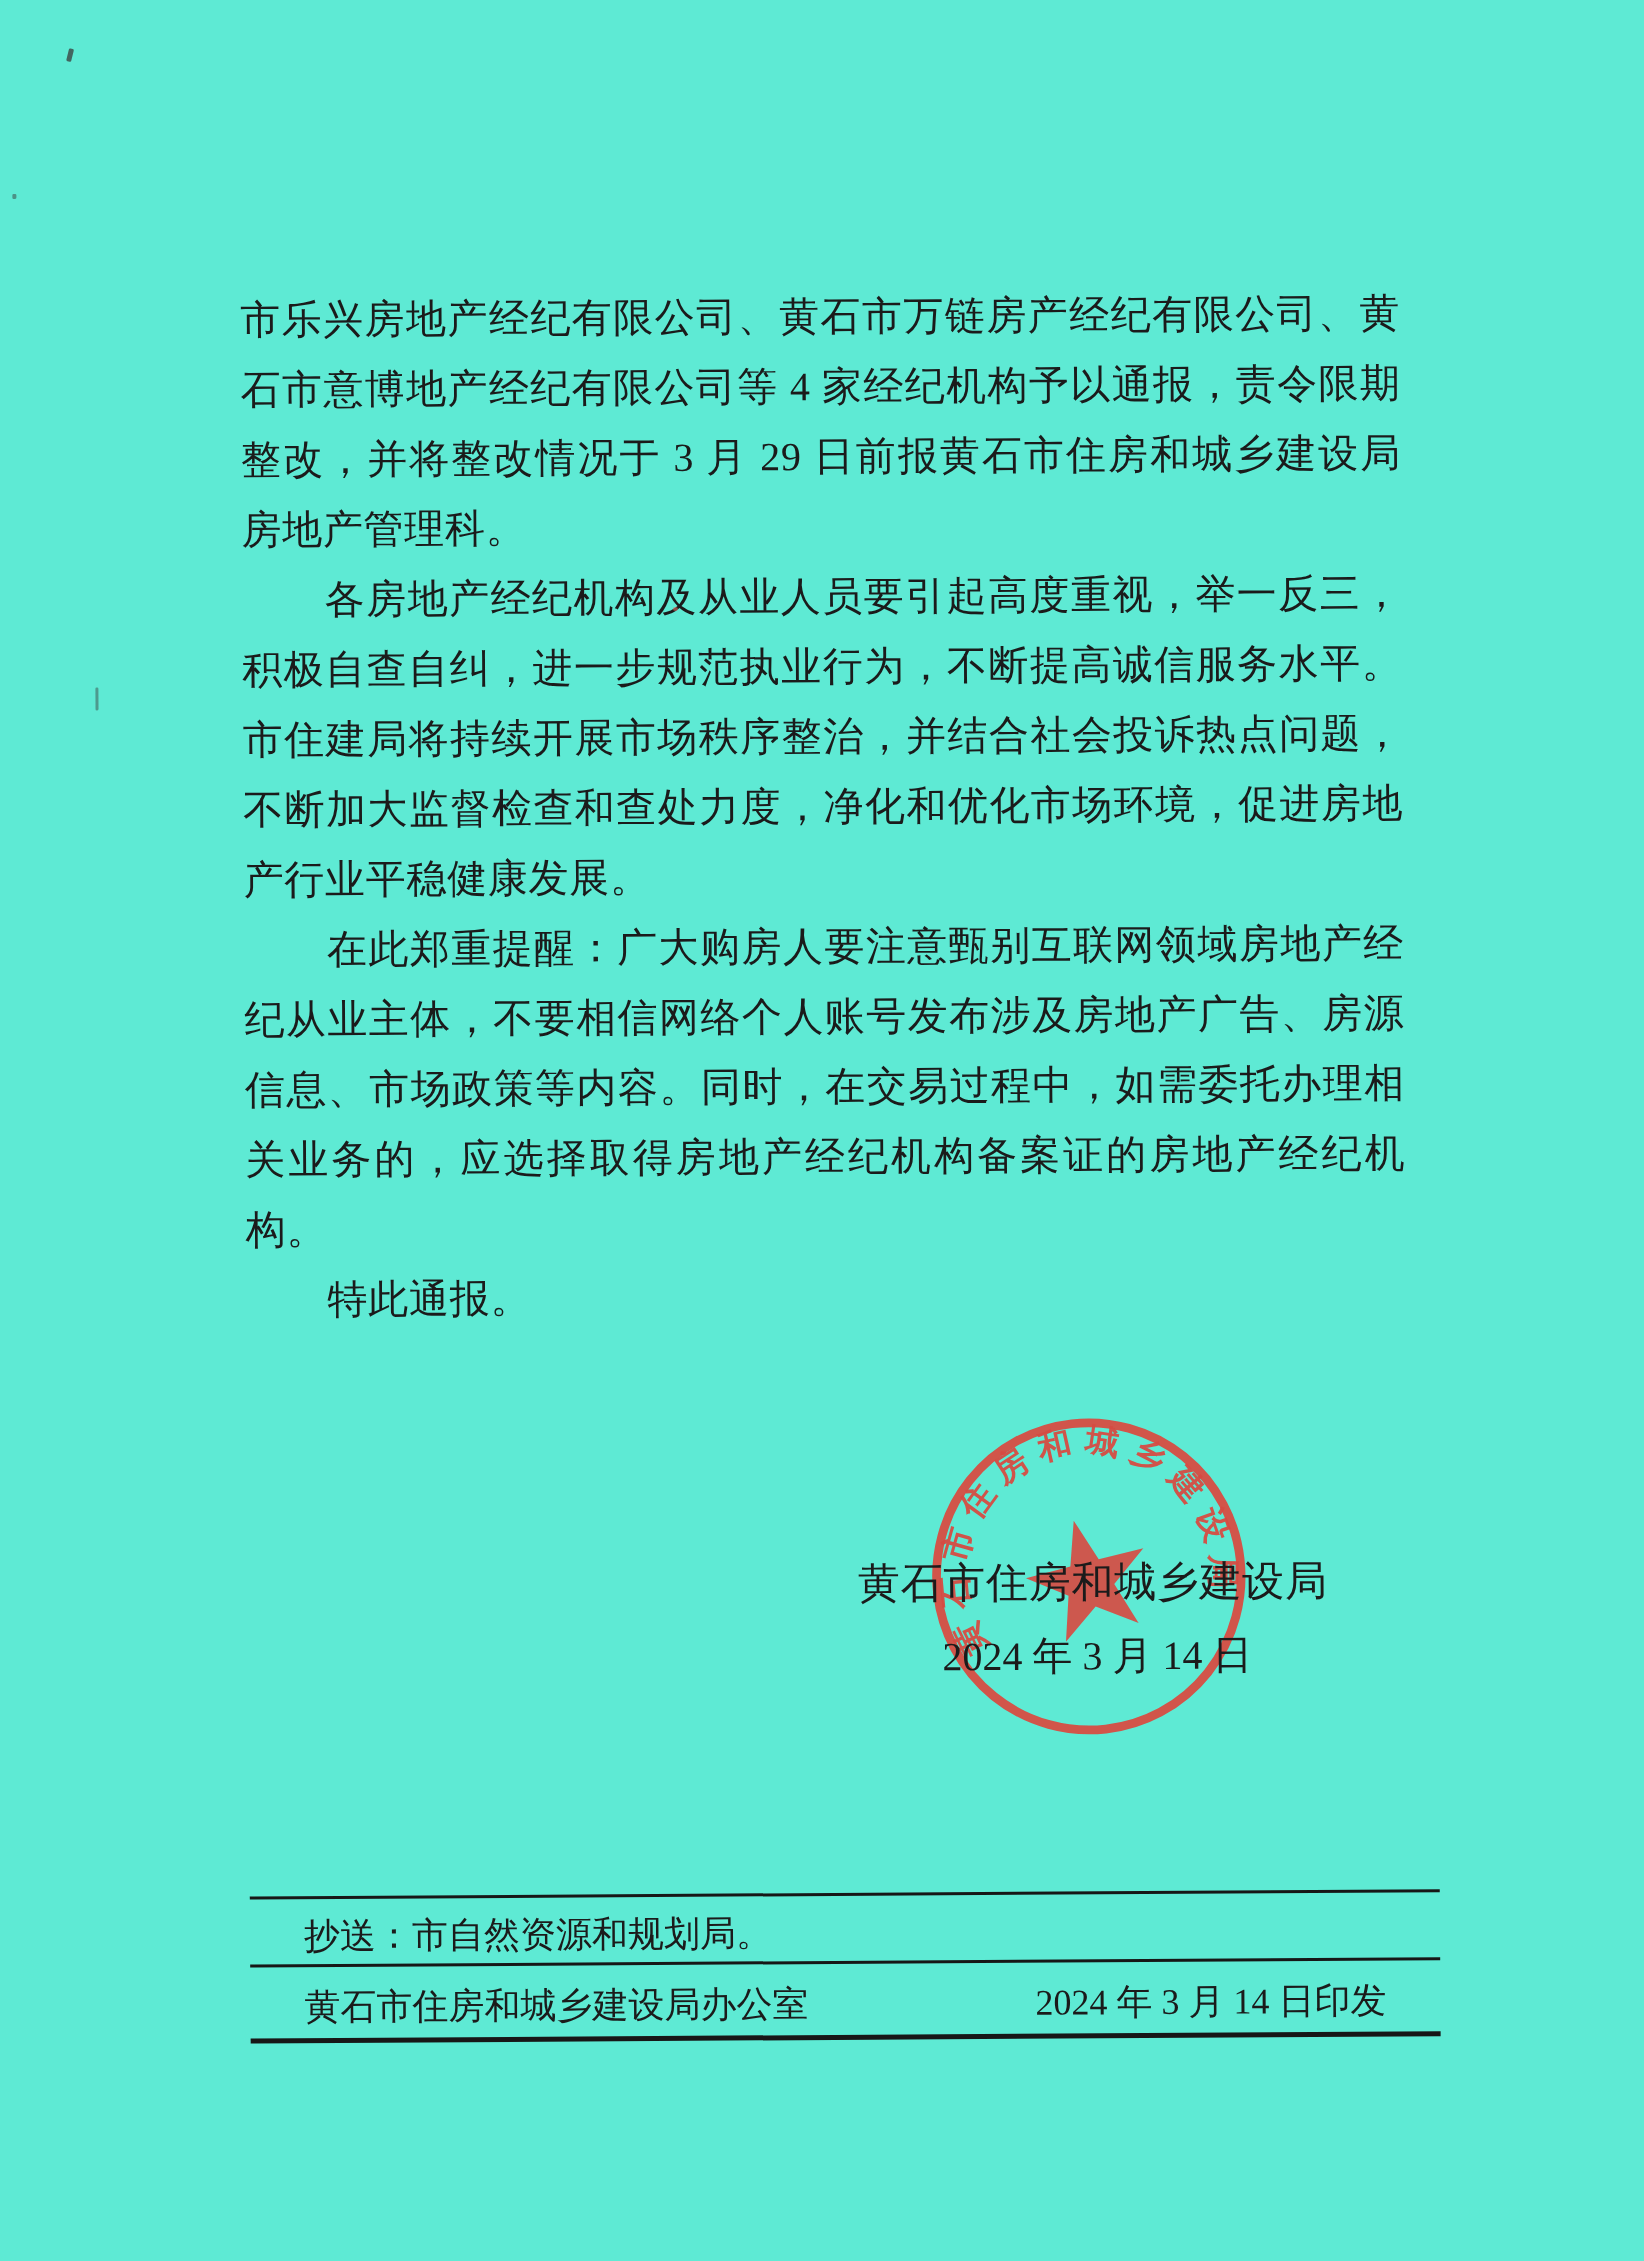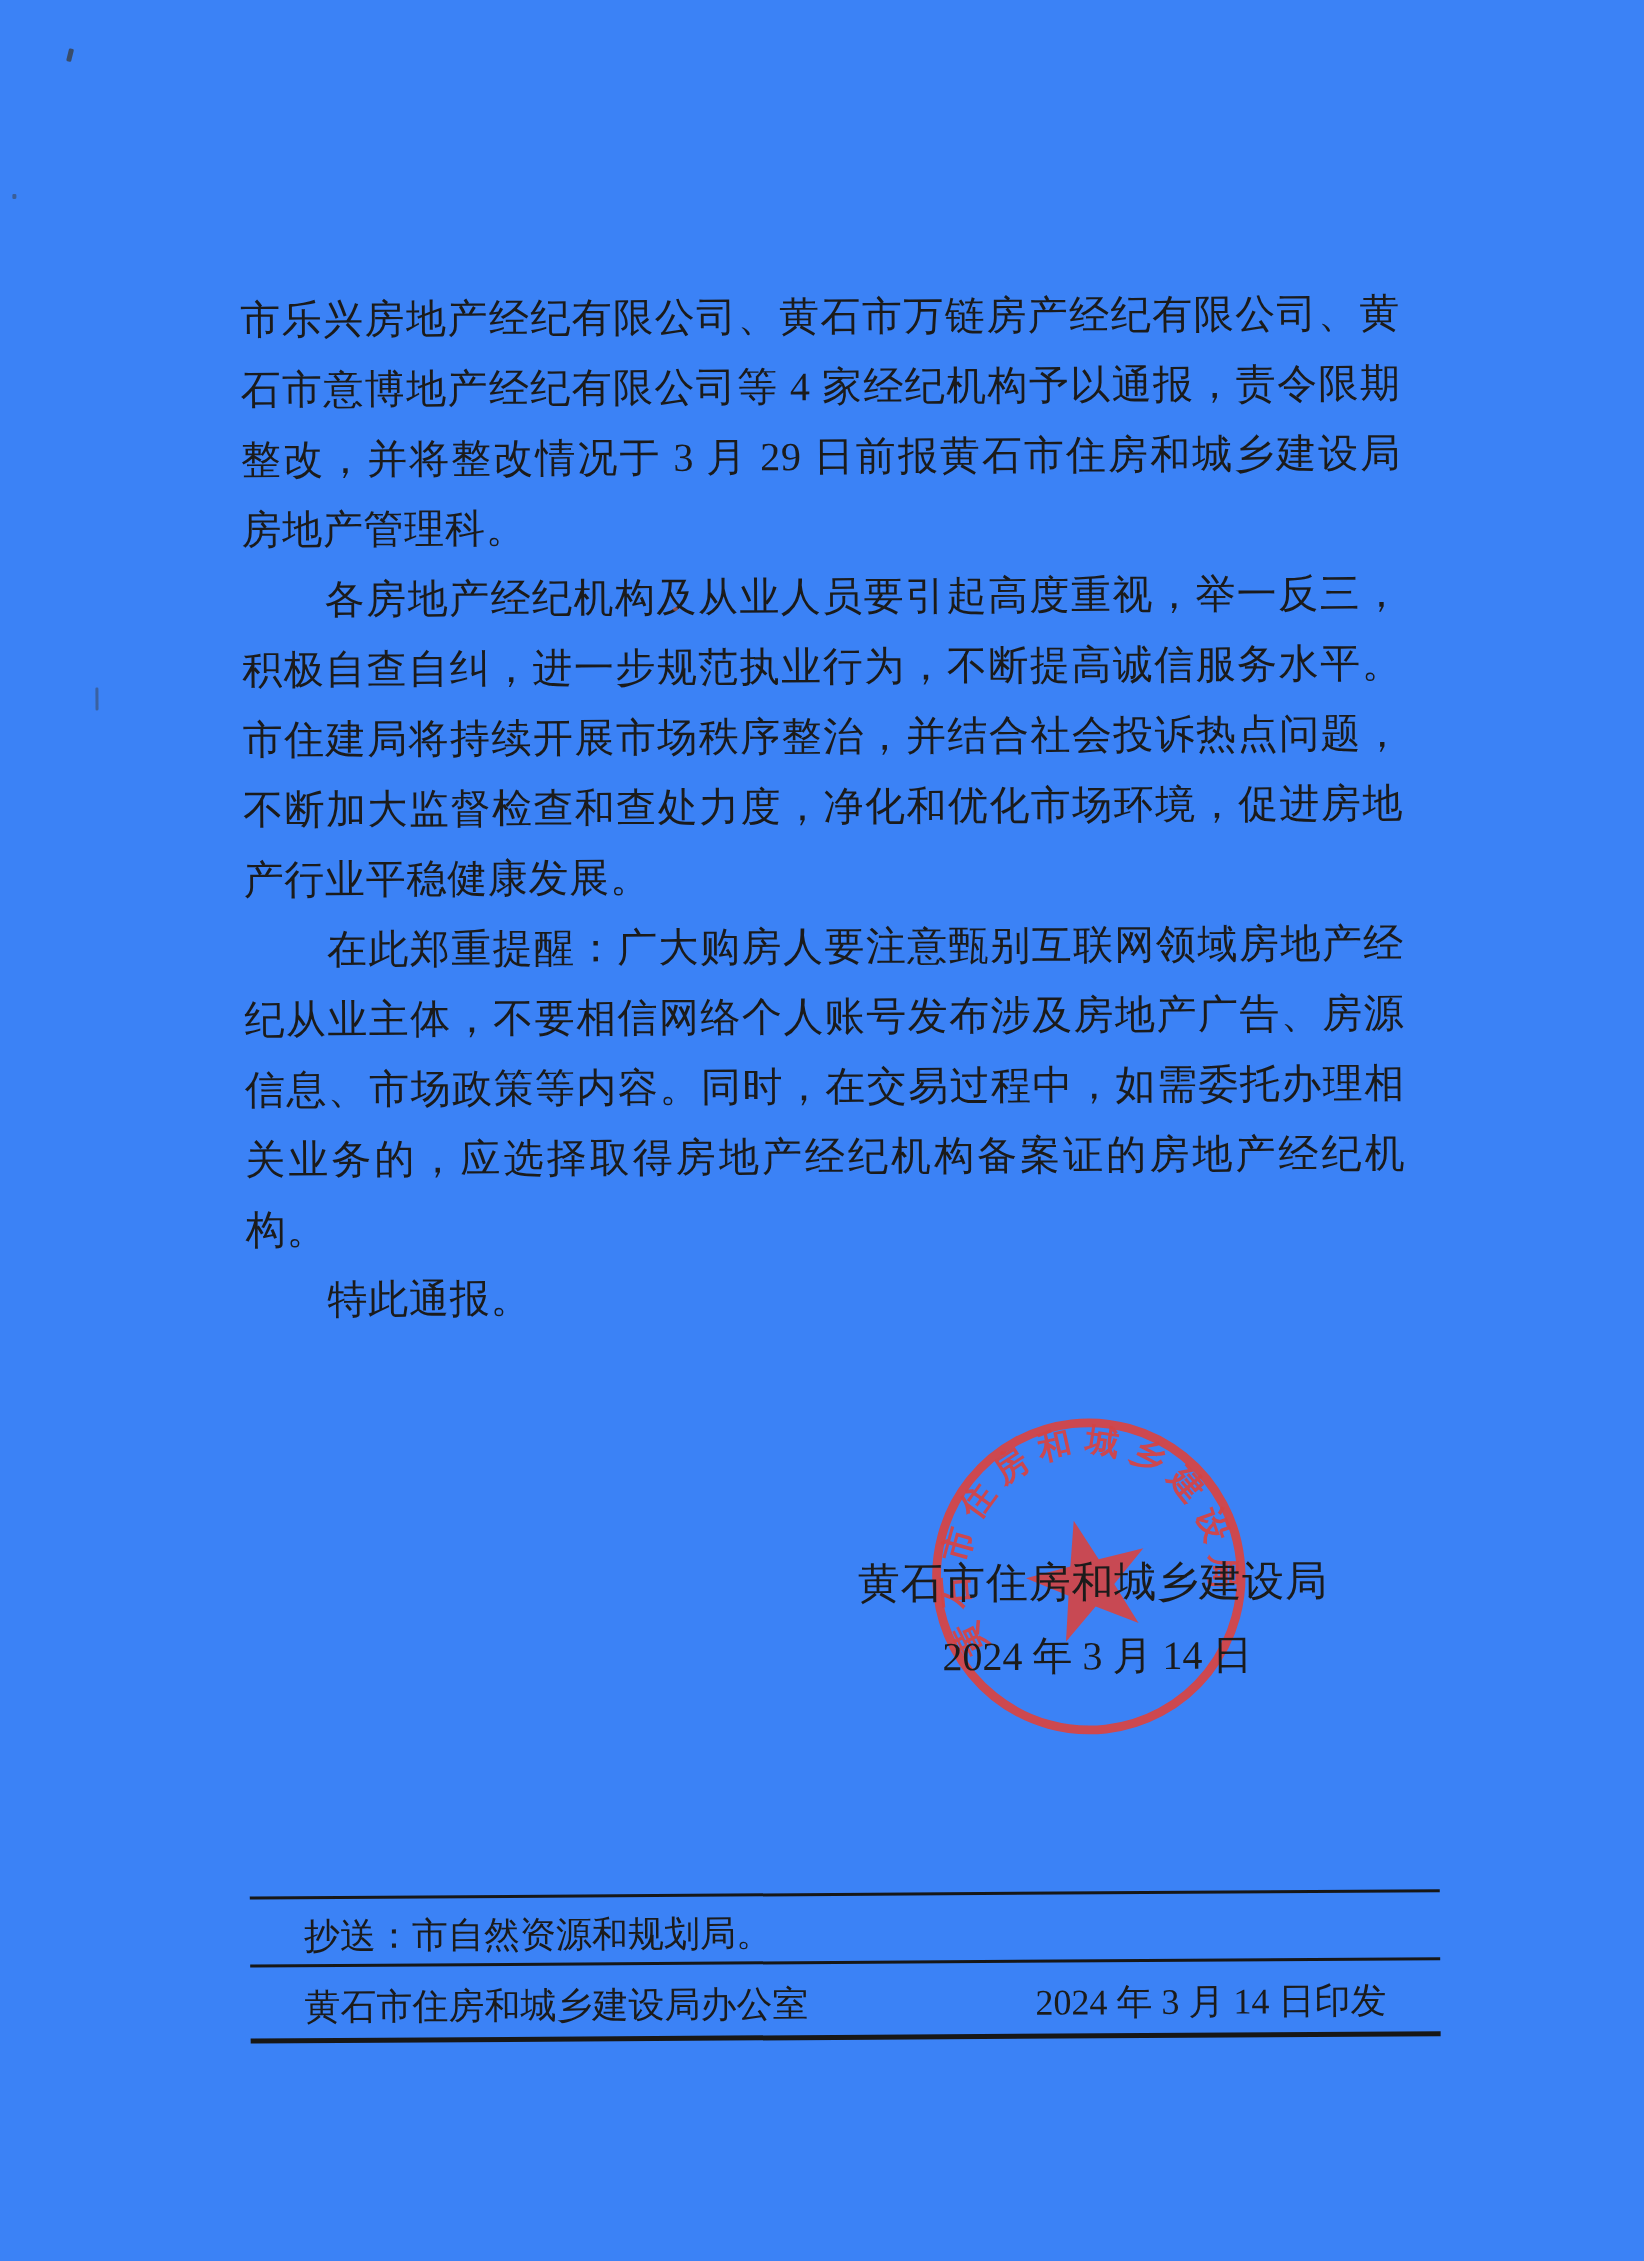--- a/index.html
+++ b/index.html
@@ -6,21 +6,21 @@
   body {
     width: 1645px; height: 2261px;
     font-family: "Liberation Serif", "DejaVu Serif", serif;
     color: #1b1b1b;
     overflow: hidden;
     position: relative;
   }
   .page {
     position: absolute; left: 0; top: 0;
     width: 1645px; height: 2261px;
-    background: #3b82f6;
+    background: #5eead4;
   }
   .sheet {
     position: absolute; left: 0; top: 0;
     width: 1645px; height: 2261px;
     transform: rotate(-0.35deg);
     transform-origin: 822px 1276px;
   }
 
   
   .body-text {

